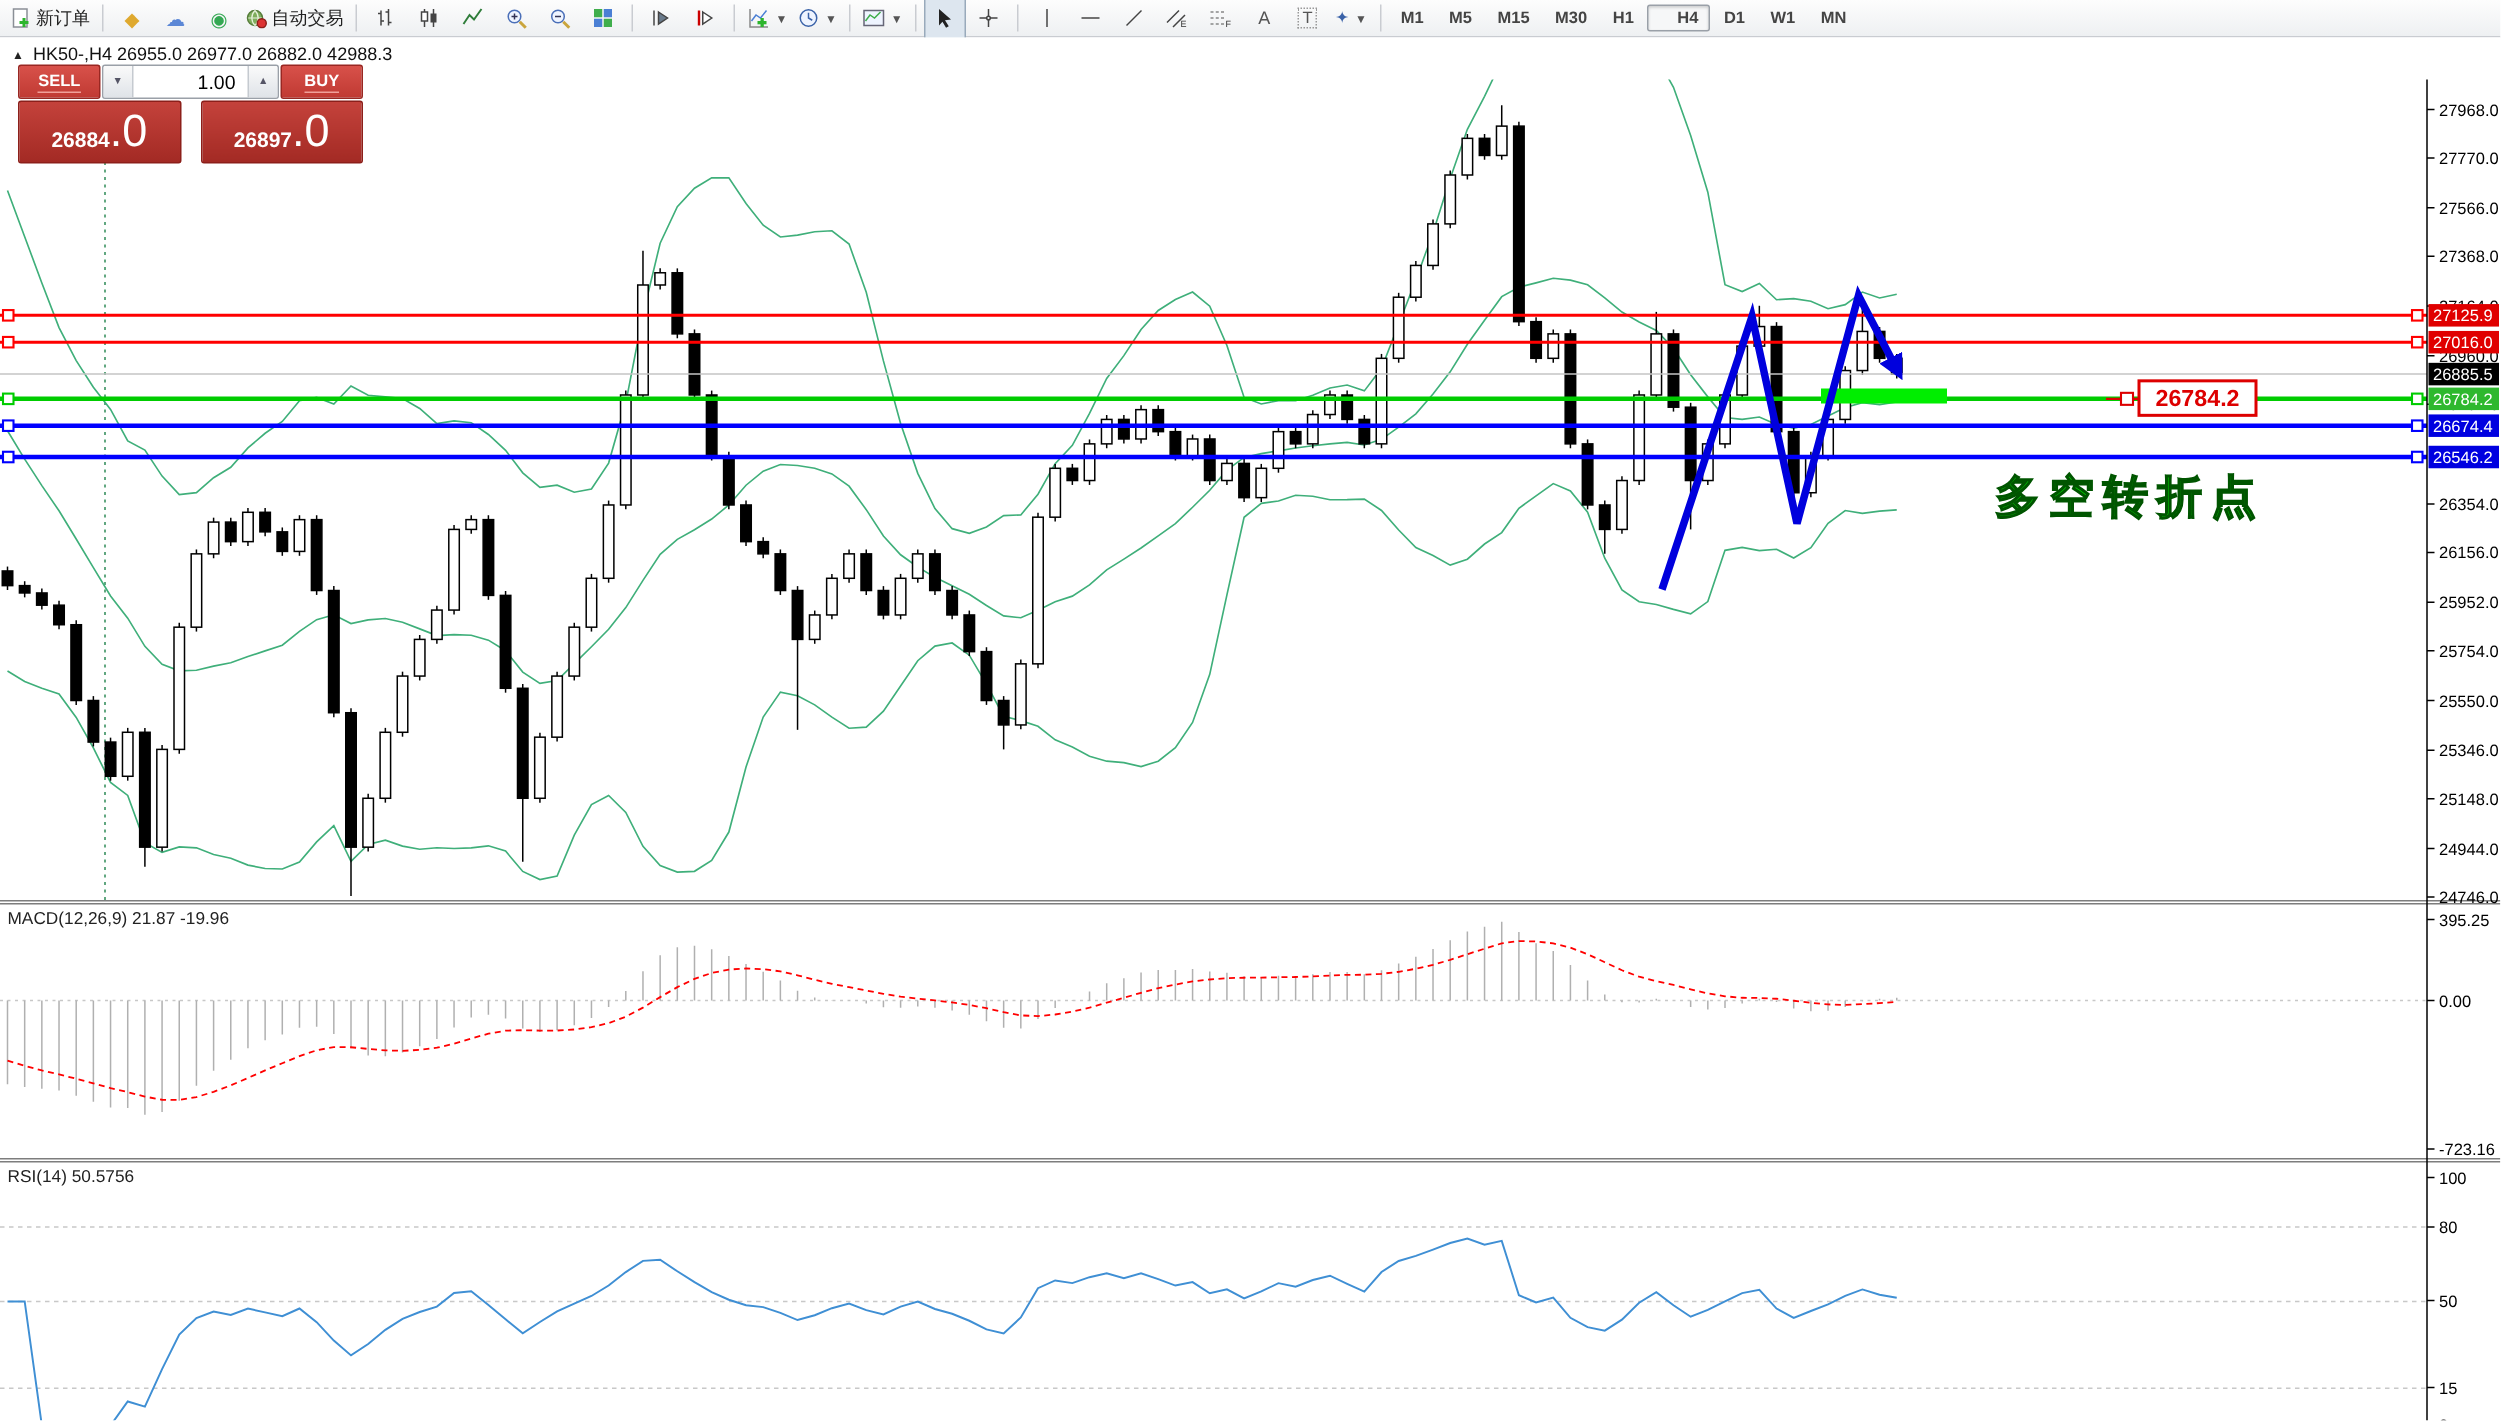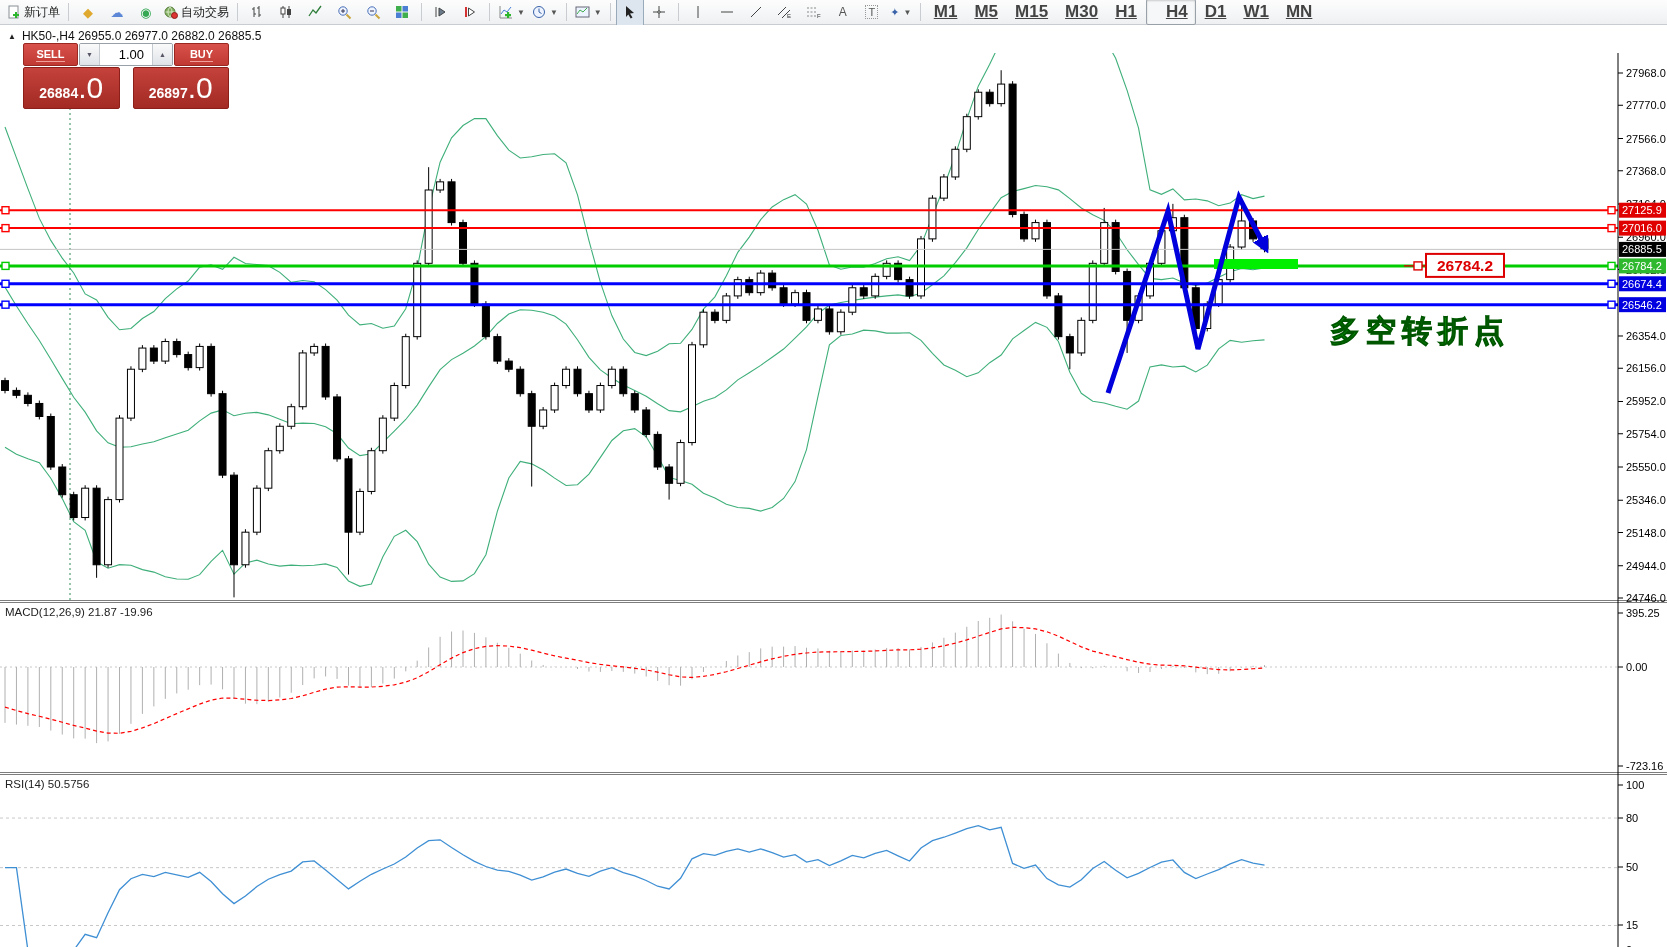--- a/index.html
+++ b/index.html
@@ -9,31 +9,31 @@
 .toolbar{height:25px;background:linear-gradient(#fdfdfd,#eef0f2);border-bottom:1px solid #c9ccd1;
   display:flex;align-items:center;padding:0 4px;gap:1px;box-sizing:border-box;}
 .tsep{width:1px;height:18px;background:#c9ccd1;margin:0 4px;flex:0 0 auto;}
 .tbtn{height:21px;min-width:22px;display:flex;align-items:center;justify-content:center;
   font-size:12px;color:#333;border:1px solid transparent;border-radius:2px;gap:3px;
   padding:4px 2px;flex:0 0 auto;cursor:default;}
 .tbtn.pressed{border:1px solid #9ab;background:#dde6ef;}
 .tbtn .cnlabel{font-size:12px;color:#222;}
 .caret{font-size:8px;color:#555;margin-left:1px;}
 .glyph{font-size:13px;line-height:1;}
-.tf{font-size:17px;font-weight:700;color:#444;padding:2px 7px;border:1px solid transparent;border-radius:2px;text-decoration:underline;}
+.tf{font-size:11px;font-weight:700;color:#444;padding:2px 7px;border:1px solid transparent;border-radius:2px;}
 .tf.active{border:1px solid #9aa0a8;background:#f6f7f8;box-shadow:inset 0 1px 2px rgba(0,0,0,.18);padding-left:19px;}
 .mini{display:block;}
 
 .chart-area{position:absolute;left:0;top:25px;width:1667px;height:922px;background:#fff;}
 #chart-svg{position:absolute;left:0;top:0;}
 .symbol-title{position:absolute;left:8px;top:4px;font-size:12px;color:#111;display:flex;
   align-items:center;gap:6px;}
 .symbol-title .tri{font-size:8px;color:#222;}
 
-.trade-panel{position:absolute;left:23px;top:18px;width:206px;}
+.trade-panel{position:absolute;left:12px;top:18px;width:230px;}
 .tp-row1{display:flex;height:23px;gap:0;}
 .btn-red{background:linear-gradient(#d8514a,#c03a33);color:#fff;font-size:11px;font-weight:700;
   display:flex;align-items:center;justify-content:center;border:1px solid #992722;flex:0 0 53px;
   border-radius:2px;}
 .btn-red span{border-bottom:1px solid #f0a09a;padding-bottom:1px;}
 .spinbox{flex:1;display:flex;border:1px solid #9aa0a8;background:#fff;margin:0 1px;border-radius:2px;overflow:hidden;}
 .spinarrow{width:19px;background:linear-gradient(#fafafa,#dfe3e8);border-right:1px solid #c5cad0;
   display:flex;align-items:center;justify-content:center;font-size:7px;color:#556;}
 .spinarrow.up{border-right:none;border-left:1px solid #c5cad0;}
 .spinval{flex:1;display:flex;align-items:center;justify-content:flex-end;padding-right:8px;
@@ -697,21 +697,21 @@
           <text x="993" y="941">6 Nov 05:00</text>
           <text x="1054" y="941">12 Nov 05:00</text>
           <text x="1117" y="941">18 Nov 05:00</text>
           <text x="1180" y="941">22 Nov 05:00</text>
           <text x="1243" y="941">28 Nov 05:00</text>
         </g>
       </svg>
 
     <div class="symbol-title">
       <span class="tri">▲</span>
-      <span>HK50-,H4  26955.0 26977.0 26882.0 26885.5</span>
+      <span>HK50-,H4  26955.0 26977.0 26882.0 42988.3</span>
     </div>
 
     <div class="trade-panel">
       <div class="tp-row1">
         <div class="btn-red">
             <span>SELL</span>
           </div>
         <div class="spinbox">
           <div class="spinarrow">▼</div>
           <div class="spinval">1.00</div>

